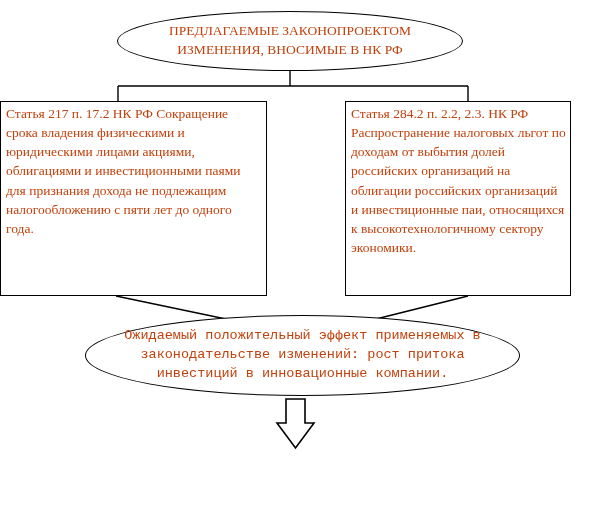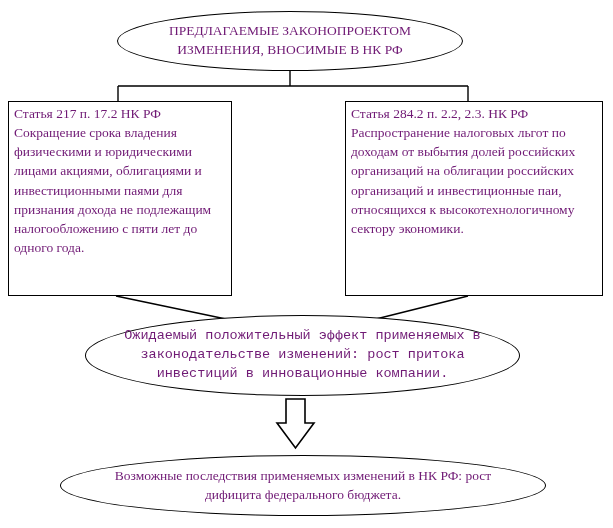--- a/index.html
+++ b/index.html
@@ -6,21 +6,21 @@
     margin: 0;
     padding: 0;
     background: #ffffff;
   }
   .canvas {
     position: relative;
     width: 613px;
     height: 528px;
     background: #ffffff;
     font-family: "Liberation Serif", "DejaVu Serif", serif;
-    color: #701a75;
+    color: #c2410c;
     overflow: hidden;
   }
   .connector-layer {
     position: absolute;
     left: 0;
     top: 0;
     width: 613px;
     height: 528px;
     pointer-events: none;
   }
@@ -52,29 +52,29 @@
     text-align: left;
   }
   #top-ellipse {
     left: 117px;
     top: 11px;
     width: 346px;
     height: 60px;
     padding: 0 26px;
   }
   #left-box {
-    left: 8px;
+    left: 0;
     top: 101px;
-    width: 224px;
+    width: 267px;
     height: 195px;
   }
   #right-box {
     left: 345px;
     top: 101px;
-    width: 258px;
+    width: 226px;
     height: 195px;
   }
   #effect-ellipse {
     left: 85px;
     top: 315px;
     width: 435px;
     height: 81px;
     padding: 0 34px;
     font-family: Liberation Mono, monospace;
   }
@@ -110,17 +110,14 @@
   </div>
 
   <div class="rect-box" id="right-box">
     <div class="txt">Статья 284.2 п. 2.2, 2.3. НК РФ Распространение налоговых льгот по доходам от выбытия долей российских организаций на облигации российских организаций и инвестиционные паи, относящихся к высокотехнологичному сектору экономики.</div>
   </div>
 
   <div class="ellipse" id="effect-ellipse">
     <div class="txt">Ожидаемый положительный эффект применяемых в законодательстве изменений: рост притока инвестиций в инновационные компании.</div>
   </div>
 
-  <div class="ellipse" id="consequence-ellipse">
-    <div class="txt">Возможные последствия применяемых изменений в НК РФ: рост дифицита федерального бюджета.</div>
-  </div>
 
 </div>
 
 </body></html>

